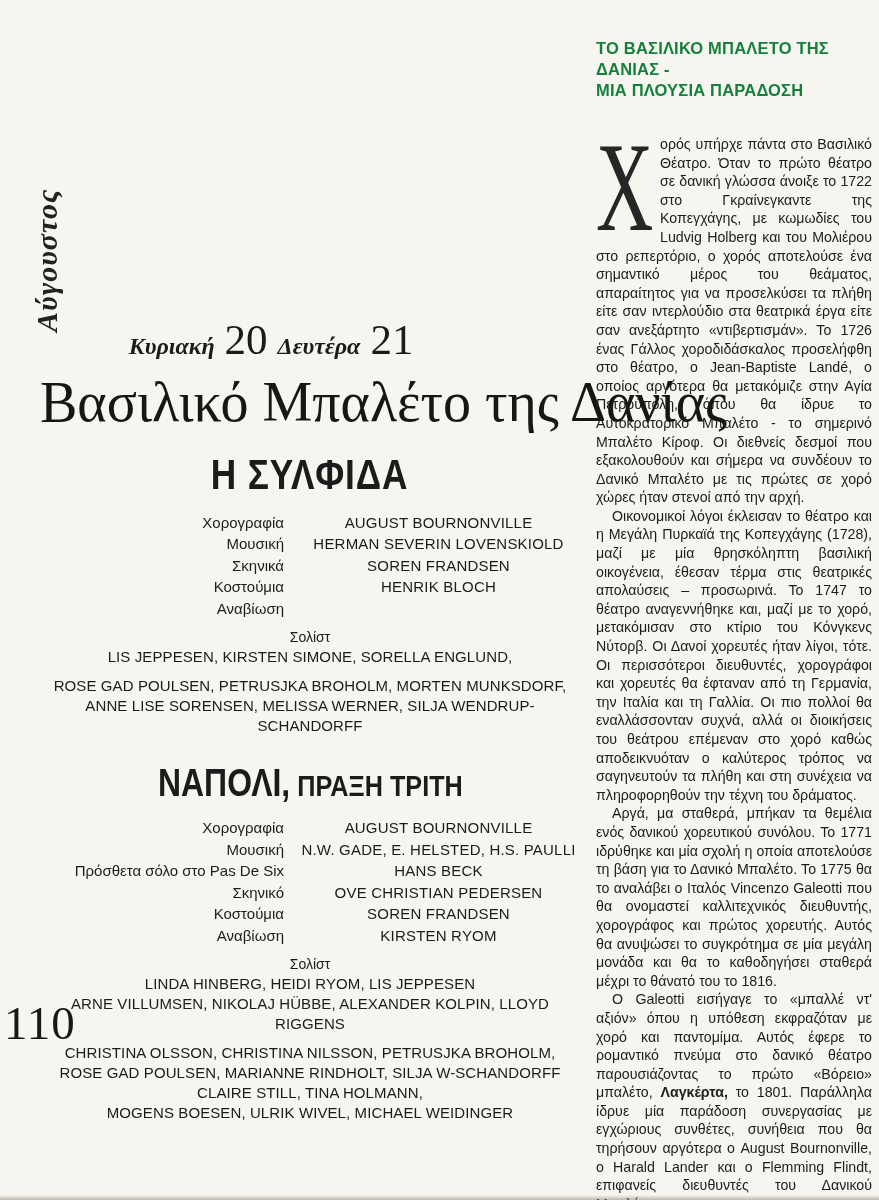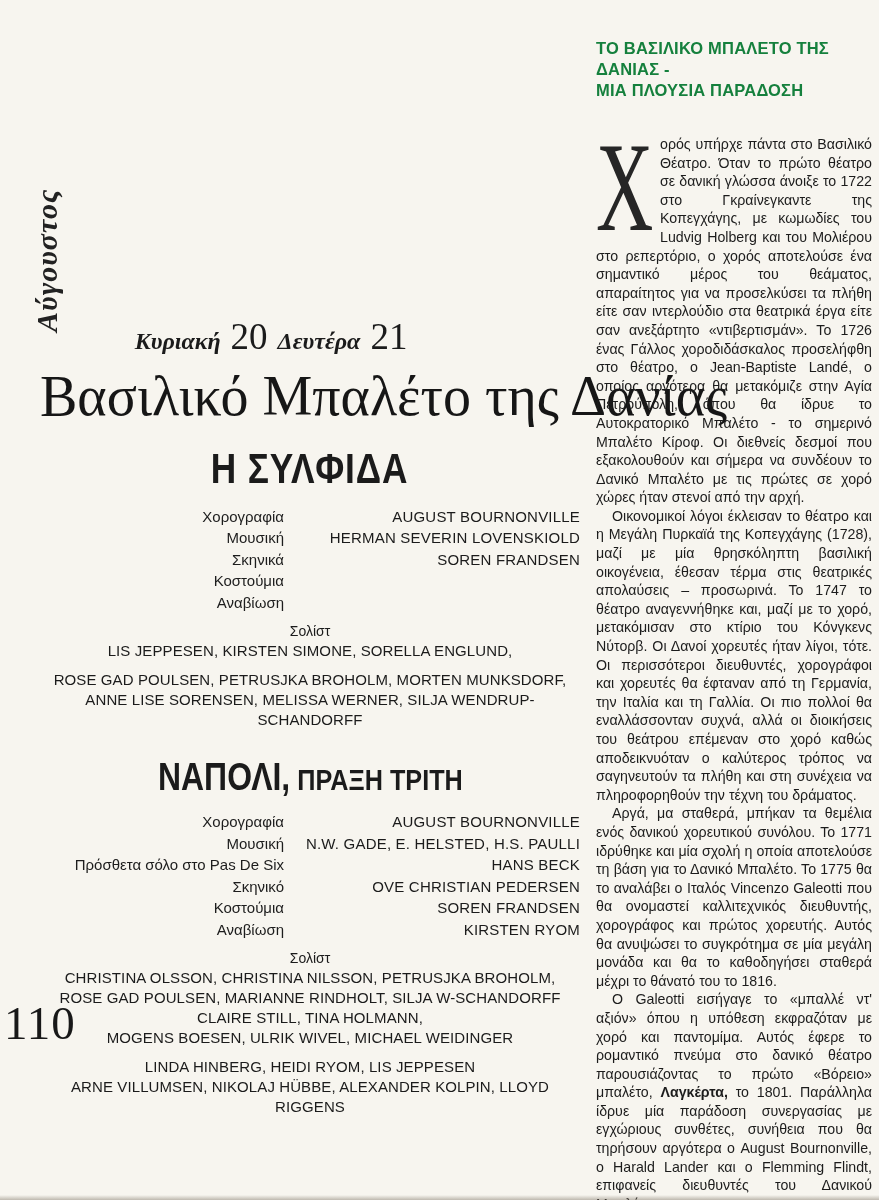--- a/index.html
+++ b/index.html
@@ -35,42 +35,42 @@
   .left-col{
     position:absolute;left:40px;top:318px;width:540px;
     text-align:center;
   }
   .dates{white-space:nowrap;padding-right:80px;margin-bottom:12px;}
   .day-name{
     font-family:"Liberation Serif",serif;font-style:italic;font-weight:bold;
     font-size:24px;margin:0 6px;
   }
   .day-num{
-    font-family:"Liberation Serif",serif;font-size:37px;line-height:1;
+    font-family:"Liberation Serif",serif;font-size:43px;line-height:1;
     margin:0 4px;
   }
   .company{
     margin:0 0 22px 0;font-family:"Liberation Serif",serif;
     font-weight:normal;font-size:56px;line-height:1.05;
     white-space:nowrap;color:#161616;
   }
   .ballet-title{margin:0 0 16px 0;font-weight:bold;line-height:1;}
   .condensed{display:inline-block;transform:scaleX(.84);transform-origin:center;white-space:nowrap;}
   .sylph{font-size:42px;letter-spacing:1px;}
   .napoli-wrap{margin:26px 0 12px 0;}
   .napoli-main{font-size:38px;font-weight:bold;}
   .napoli-sub{font-size:30px;font-weight:bold;}
 
   .credits{margin:2px 0 10px 0;}
   .crow{
     display:grid;grid-template-columns:244px 1fr;column-gap:13px;
     text-align:left;line-height:21.5px;font-size:15px;
   }
   .clabel{text-align:right;color:#1d1d1d;}
-  .cvalue{text-align:right;letter-spacing:.2px;}
+  .cvalue{text-align:center;letter-spacing:.2px;}
 
   .soloists-heading{font-size:14px;margin:8px 0 2px 0;}
   .names-group{margin:0 0 9px 0;}
   .names-group div{font-size:15px;line-height:20px;letter-spacing:.1px;}
 
   
   .right-col{position:absolute;left:596px;top:38px;width:276px;}
   .article-heading{
     margin:0;font-size:16.5px;font-weight:bold;line-height:21px;
     letter-spacing:.2px;color:#15803d;
@@ -115,20 +115,21 @@
       <div class="crow">
         <div class="clabel">Μουσική</div>
         <div class="cvalue">HERMAN SEVERIN LOVENSKIOLD</div>
       </div>
       <div class="crow">
         <div class="clabel">Σκηνικά</div>
         <div class="cvalue">SOREN FRANDSEN</div>
       </div>
       <div class="crow">
         <div class="clabel">Κοστούμια</div>
+        <div class="cvalue">HENRIK BLOCH</div>
       </div>
       <div class="crow">
         <div class="clabel">Αναβίωση</div>
       </div>
     </div>
 
     <div class="soloists-heading">Σολίστ</div>
     <div class="names-group">
       <div>LIS JEPPESEN, KIRSTEN SIMONE, SORELLA ENGLUND,</div>
     </div>
@@ -165,28 +166,28 @@
         <div class="cvalue">SOREN FRANDSEN</div>
       </div>
       <div class="crow">
         <div class="clabel">Αναβίωση</div>
         <div class="cvalue">KIRSTEN RYOM</div>
       </div>
     </div>
 
     <div class="soloists-heading">Σολίστ</div>
     <div class="names-group">
+      <div>LINDA HINBERG, HEIDI RYOM, LIS JEPPESEN</div>
+      <div>ARNE VILLUMSEN, NIKOLAJ HÜBBE, ALEXANDER KOLPIN, LLOYD RIGGENS</div>
+    </div>
+    <div class="names-group">
       <div>CHRISTINA OLSSON, CHRISTINA NILSSON, PETRUSJKA BROHOLM,</div>
       <div>ROSE GAD POULSEN, MARIANNE RINDHOLT, SILJA W-SCHANDORFF</div>
       <div>CLAIRE STILL, TINA HOLMANN,</div>
       <div>MOGENS BOESEN, ULRIK WIVEL, MICHAEL WEIDINGER</div>
-    </div>
-    <div class="names-group">
-      <div>LINDA HINBERG, HEIDI RYOM, LIS JEPPESEN</div>
-      <div>ARNE VILLUMSEN, NIKOLAJ HÜBBE, ALEXANDER KOLPIN, LLOYD RIGGENS</div>
     </div>
 
   </div>
 
   <div class="right-col">
     <h3 class="article-heading">
       <span>ΤΟ ΒΑΣΙΛΙΚΟ ΜΠΑΛΕΤΟ ΤΗΣ ΔΑΝΙΑΣ -</span><br>
       <span>ΜΙΑ ΠΛΟΥΣΙΑ ΠΑΡΑΔΟΣΗ</span>
     </h3>
     <div class="article-body">

